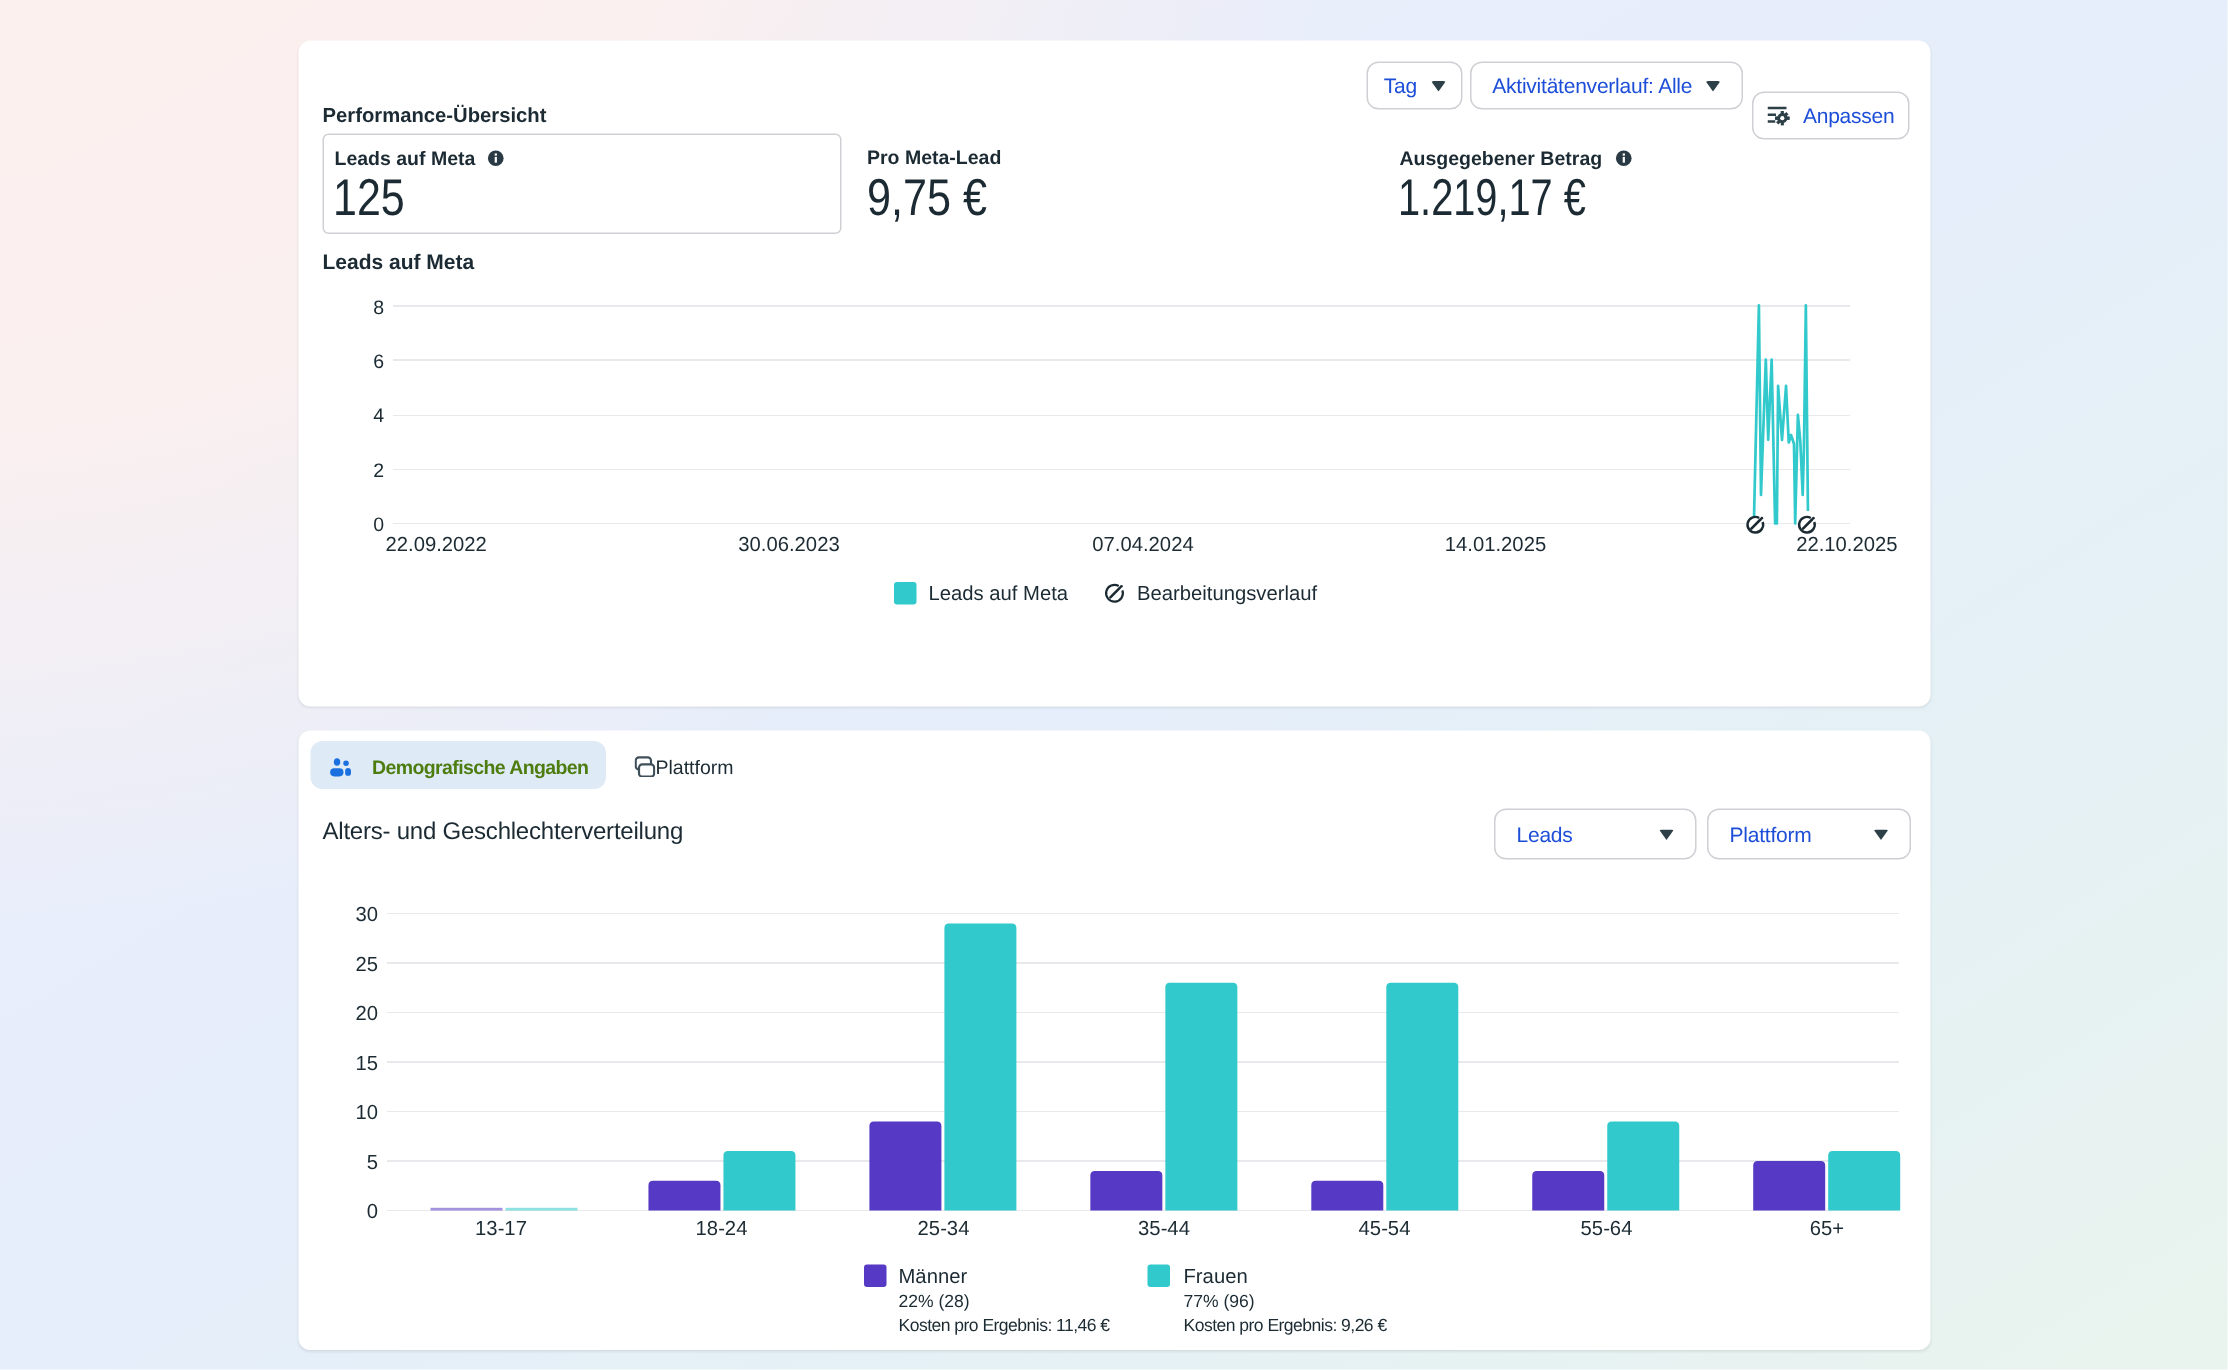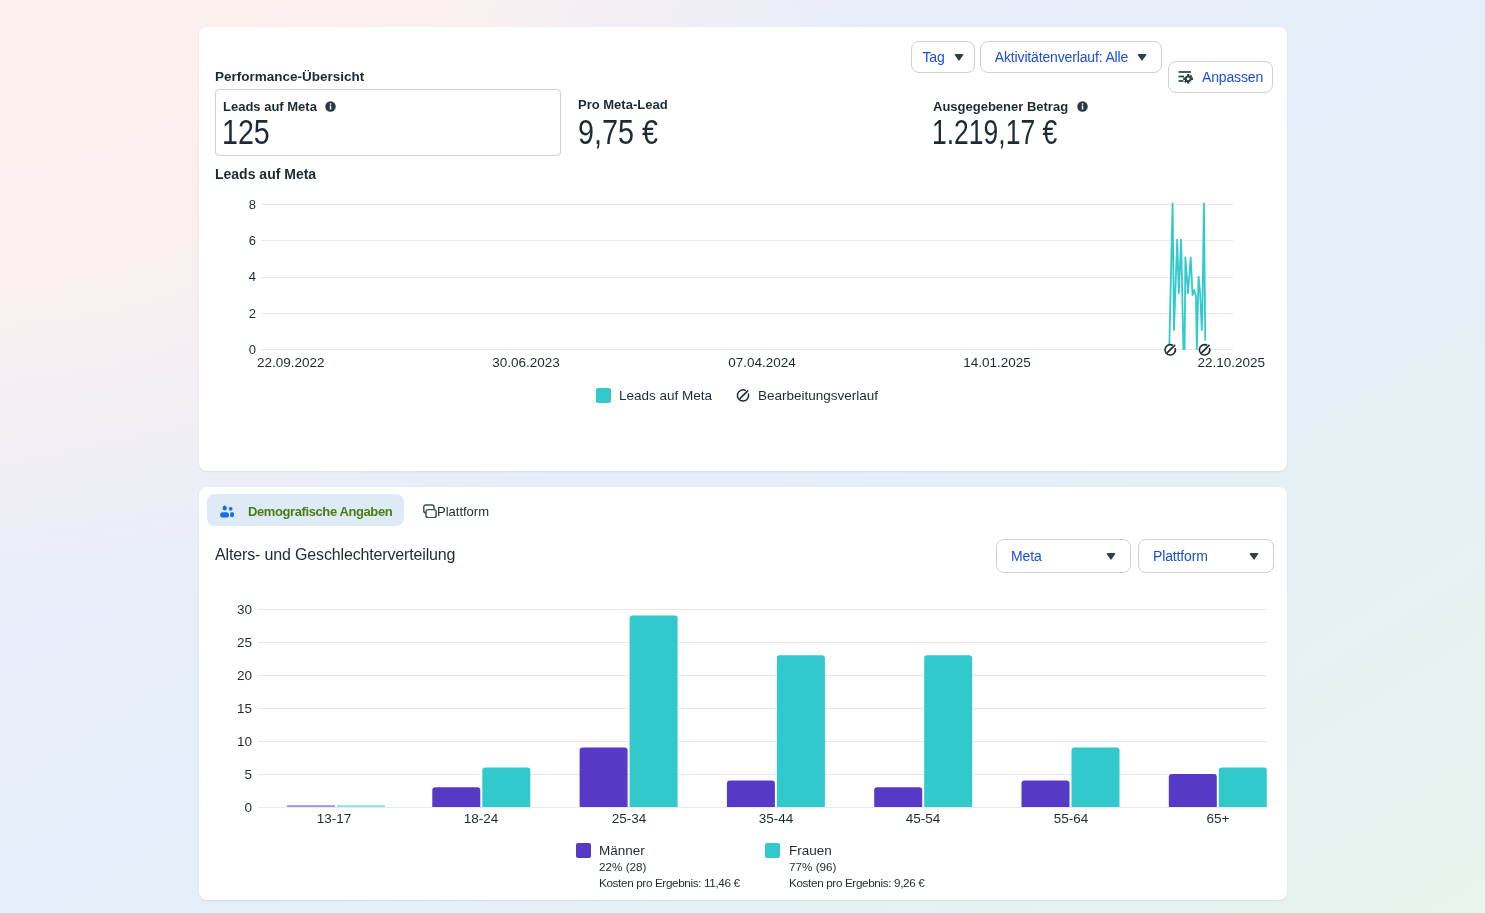--- a/index.html
+++ b/index.html
@@ -151,21 +151,21 @@
     <g fill="none" stroke="#3e4f59" stroke-width="1.45">
       <rect x="0.8" y="0.9" width="10.2" height="8.1" rx="2.2"></rect>
       <rect x="3" y="5.6" width="10.1" height="8.2" rx="2.2" fill="#fff"></rect>
     </g>
   </svg>
   <div class="abs" style="left:238px; top:16.5px; font-size:13px; color:#1c2b33;">Plattform</div>
 
   <div class="abs" style="left:16px; top:59px; font-size:16px; font-weight:400; letter-spacing:-0.15px;">Alters- und Geschlechterverteilung</div>
 
   <div class="btn" style="left:797px; top:52px; width:135px; height:34px; justify-content:space-between; padding:0 14px;">
-    <span>Meta</span>
+    <span>Leads</span>
       <span class="caret"></span>
   </div>
   <div class="btn" style="left:939px; top:52px; width:136px; height:34px; justify-content:space-between; padding:0 14px;">
     <span>Plattform</span>
       <span class="caret"></span>
   </div>
 
   <svg class="abs" style="left:0; top:0;" width="1088" height="413" viewBox="0 0 1088 413">
     <g stroke="#e7e9ec" stroke-width="1" shape-rendering="crispEdges">
       <line x1="59" y1="122" x2="1067" y2="122"></line>

